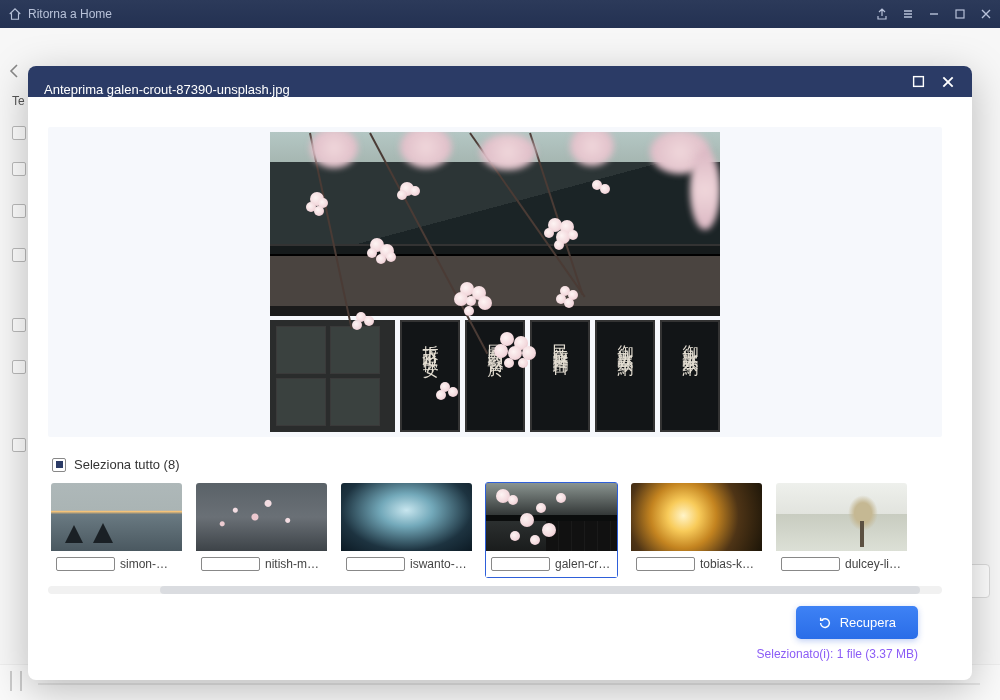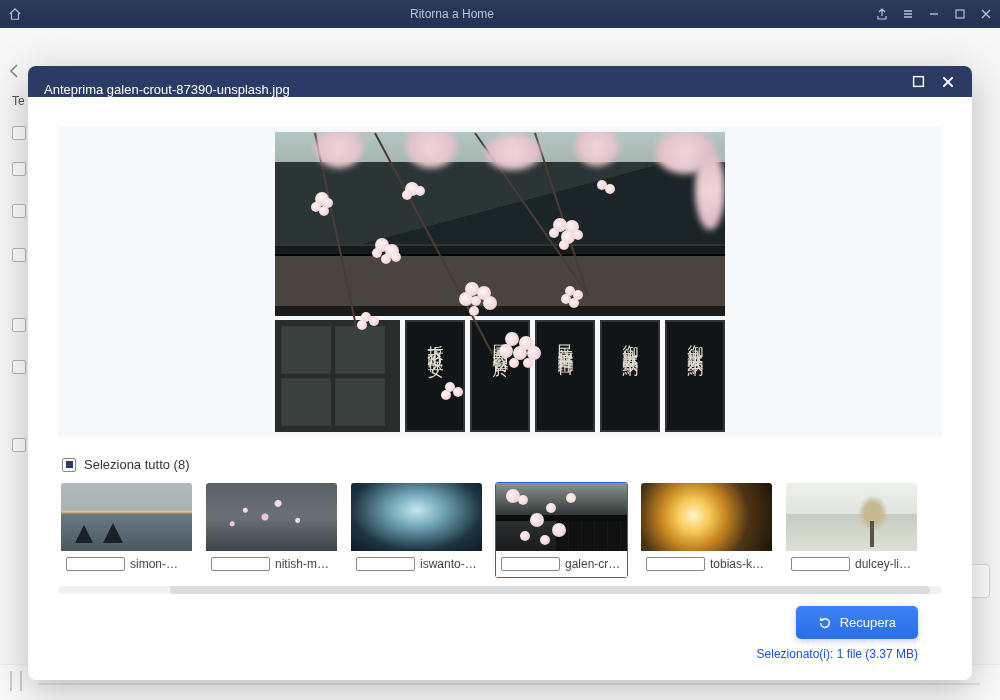--- a/index.html
+++ b/index.html
@@ -22,21 +22,21 @@
   .titlebar {
     height: 28px;
     background: linear-gradient(to bottom, #2c3a5a, #233152);
     display: flex;
     align-items: center;
     padding: 0 8px;
     color: #b8c2d9;
     font-size: 12px;
   }
   .titlebar .home-icon { width:14px; height:14px; margin-right:6px; }
-  .titlebar .title-text { flex: 1; text-align: center; }
+  .titlebar .title-text { flex: 1; }
   .titlebar .win-controls { display: flex; gap: 14px; align-items: center; }
   .titlebar .tb-icon { width:12px; height:12px; display:flex; align-items:center; justify-content:center; cursor:pointer; }
 
   .app-body {
     flex: 1;
     position: relative;
     background: #f7f7f7;
   }
   .bg-back {
     position:absolute;
@@ -109,21 +109,21 @@
     align-items: center;
     padding: 0 16px;
     color: #fff;
     font-size: 13px;
   }
   .modal-header .mh-title { flex:1; white-space:nowrap; overflow:hidden; text-overflow:ellipsis;margin-top:16px; }
   .modal-header .mh-ctrl { display:flex; gap:14px; align-items:center; }
   .modal-header .mh-btn { width:16px; height:16px; display:flex; align-items:center; justify-content:center; cursor:pointer; }
   .modal-body {
     flex: 1;
-    padding: 30px 30px 10px 30px;
+    padding: 30px 30px 10px 20px;
     display:flex;
     flex-direction:column;
   }
   .preview-area {
     flex: 0 0 310px;
     background: #f6f8fc;
     border-radius: 2px;
     display: flex;
     align-items: center;
     justify-content: center;
@@ -219,21 +219,21 @@
     gap:8px;
     background:linear-gradient(to bottom,#3e82f5,#2a6de8);
     color:#fff;
     border:none;
     border-radius:5px;
     padding: 9px 22px;
     font-size:13px;
     cursor:pointer;
     box-shadow:0 2px 6px rgba(46,95,217,0.3);
   }
-  .selected-info { font-size:12px; color:#1d4ed8; margin-top:8px;}
+  .selected-info { font-size:12px; color:#8b5cf6; margin-top:8px;}
 
   
   .t1 { background:linear-gradient(to bottom,#aeb8b9 0%,#aab4b4 40%, #f8c476 42%, #6a7a82 46%, #4a5860 100%);}
   .t1::before {content:'';position:absolute;left:14px;top:42px;width:18px;height:18px;background:#1a2025;clip-path:polygon(50% 0,100% 100%,0 100%);}
   .t1::after {content:'';position:absolute;left:42px;top:40px;width:20px;height:20px;background:#1a2025;clip-path:polygon(50% 0,100% 100%,0 100%);}
   .t2 { background:linear-gradient(to bottom,#5a6268 0%, #6a7076 50%, #3d4348 100%);}
   .t2::before {content:'';position:absolute;left:0;top:0;right:0;bottom:0;background:
     radial-gradient(circle at 30% 40%, #f3dde2 2px, transparent 3px),
     radial-gradient(circle at 55% 30%, #f3dde2 3px, transparent 4px),
     radial-gradient(circle at 20% 60%, #eccbd1 2px, transparent 3px),

